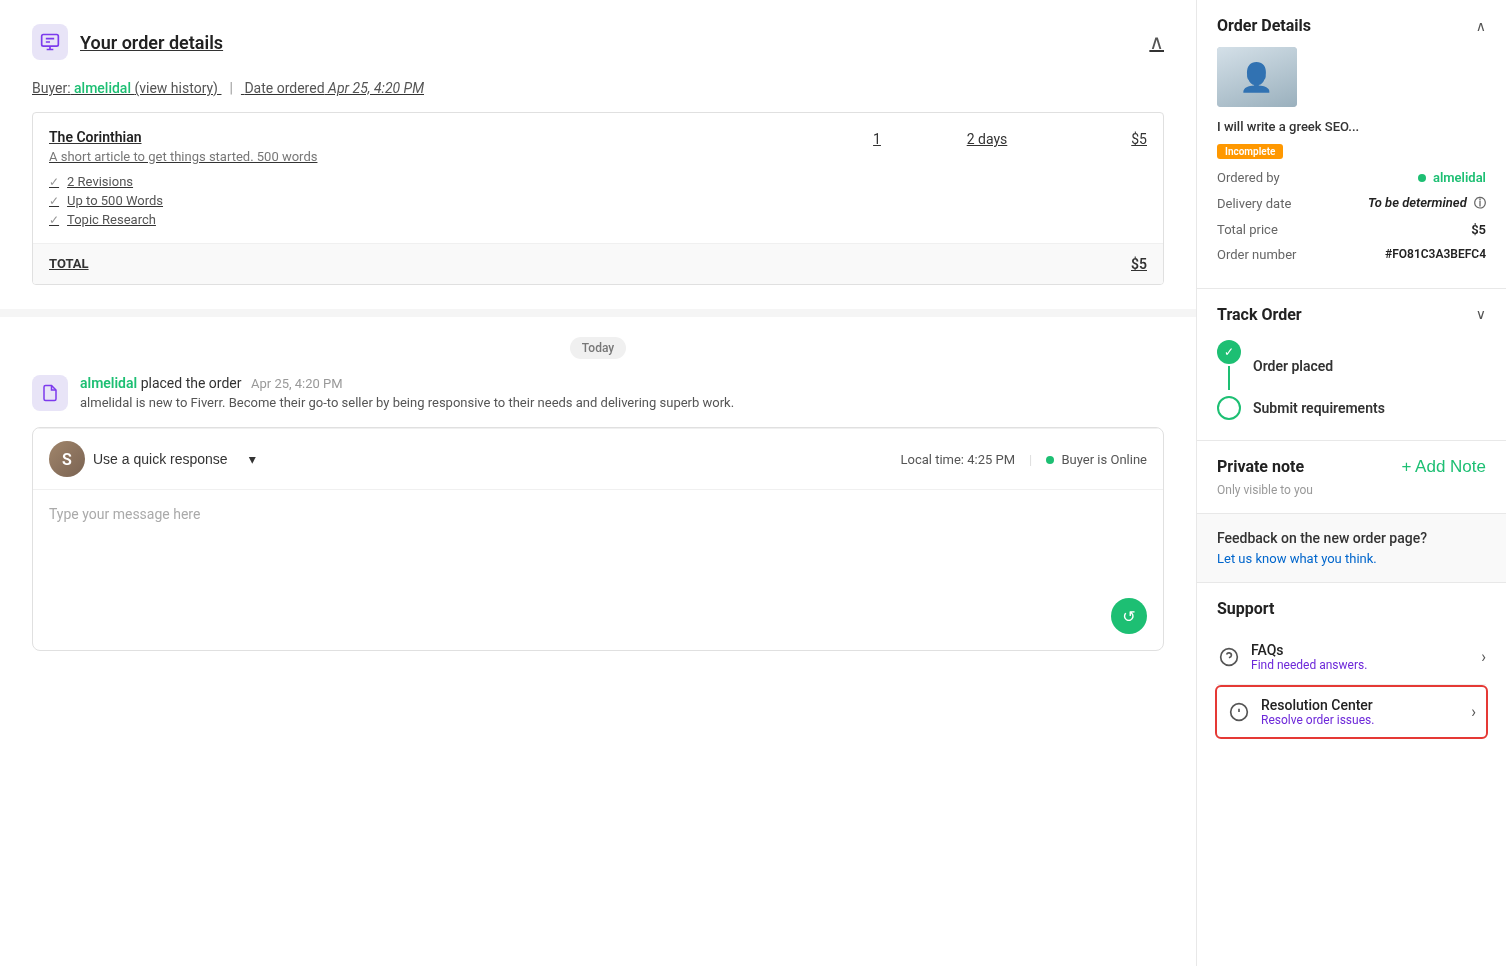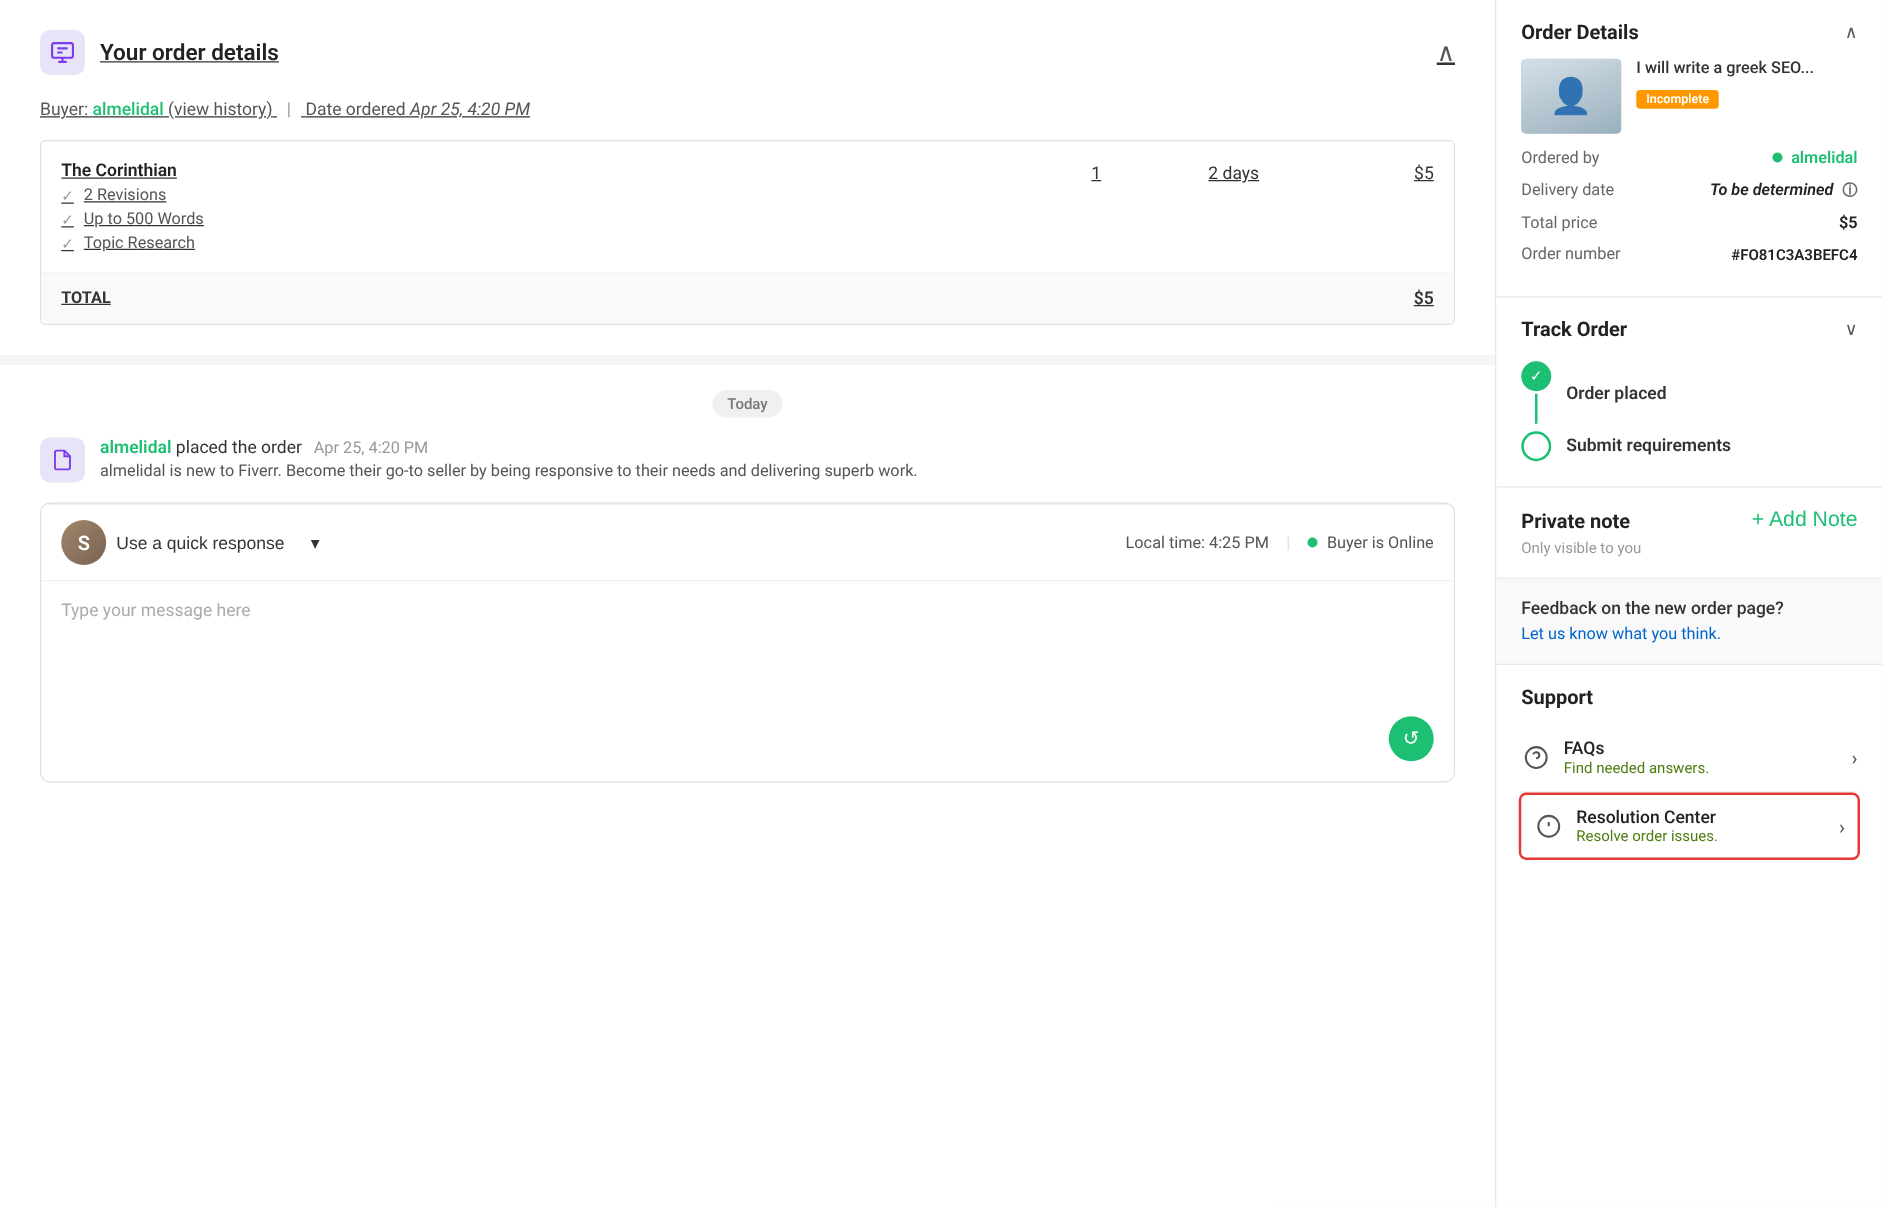--- a/index.html
+++ b/index.html
@@ -374,20 +374,21 @@
       font-weight: 700;
       font-size: 16px;
       color: #222;
     }
 
     
     .gig-card {
       display: flex;
       gap: 12px;
       margin-bottom: 12px;
+      flex-direction: column;
     }
 
     .gig-thumbnail {
       width: 80px;
       height: 60px;
       border-radius: 4px;
       overflow: hidden;
       flex-shrink: 0;
       background: #b8c4d0;
       position: relative;
@@ -638,21 +639,21 @@
     .support-item-info {}
 
     .support-item-title {
       font-size: 14px;
       font-weight: 500;
       color: #222;
     }
 
     .support-item-sub {
       font-size: 12px;
-      color: #4d7c0f;
+      color: #6d28d9;
     }
 
     .chevron-right {
       color: #555;
       font-size: 16px;
     }
   </style>
 </head>
 <body>
 
@@ -681,20 +682,21 @@
       <span>Date ordered</span>
       <em> </em>
       <em>Apr 25, 4:20 PM</em>
     </div>
 
     <div class="order-table">
 
       <div class="order-table-row">
         <div class="item-details">
           <div class="item-name">The Corinthian</div>
+          <div class="item-description">A short article to get things started. 500 words</div>
           <ul class="item-features">
             <li>
               <span class="check-icon">✓</span>
               <span>2 Revisions</span>
             </li>
             <li>
               <span class="check-icon">✓</span>
               <span>Up to 500 Words</span>
             </li>
             <li>

